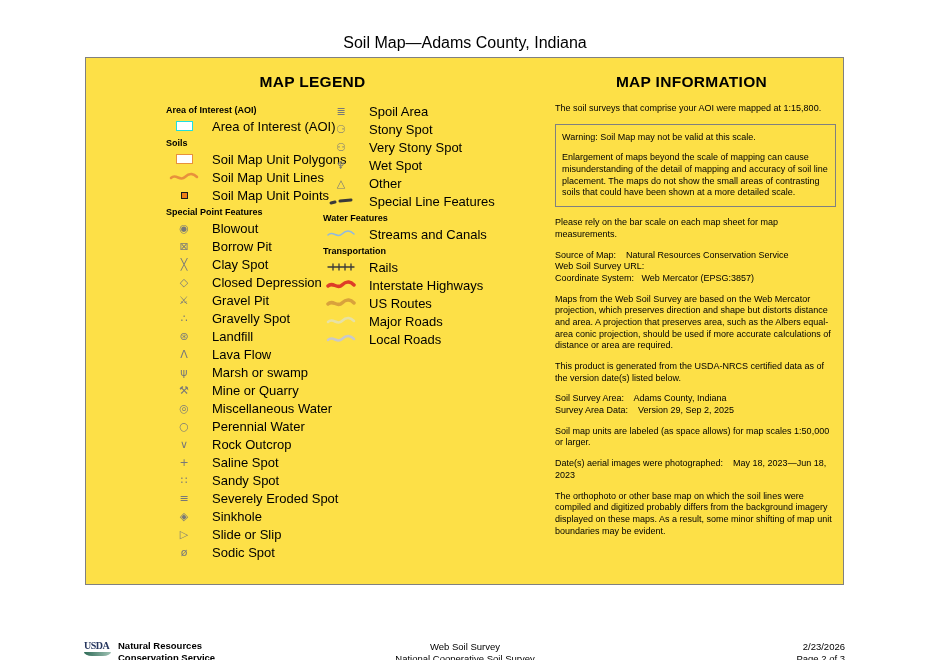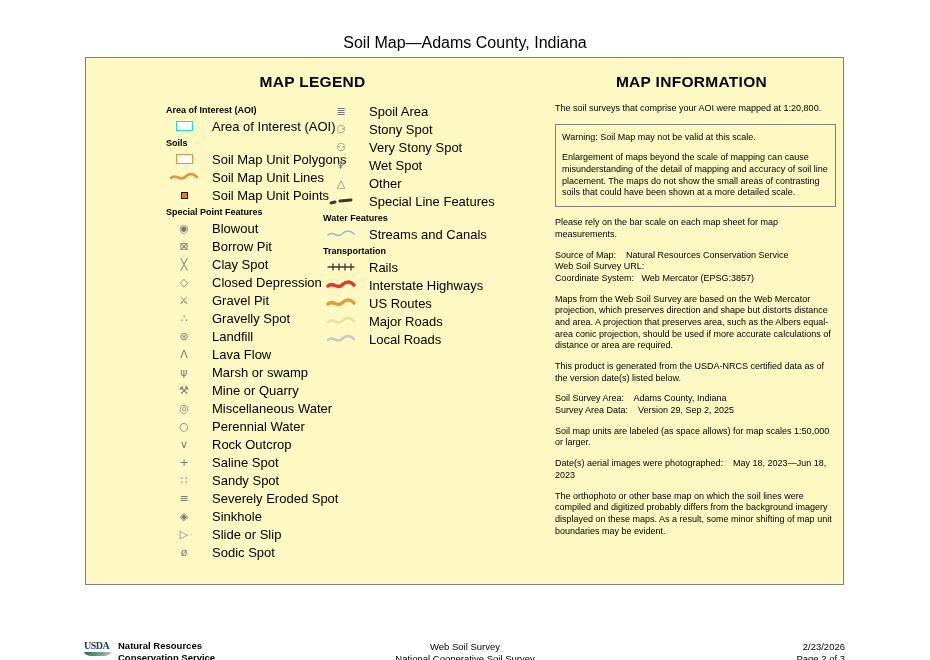--- a/index.html
+++ b/index.html
@@ -7,21 +7,21 @@
   body {
     width: 930px; height: 660px; overflow: hidden; position: relative;
     font-family: "Liberation Sans", "DejaVu Sans", sans-serif; color: #000;
   }
   .page { position:absolute; left:0; top:0; width:930px; height:660px; overflow:hidden; background:#fff; }
 
   
   .header-title { position:absolute; top:11px; left:0; width:100%; text-align:center; font-size:16px;margin-top:23px; }
 
   
-  .main-box { position:absolute; left:85px; top:57px; width:759px; height:528px; border:1px solid #808080; background:#fef9c3; }
+  .main-box { position:absolute; left:85px; top:57px; width:759px; height:528px; border:1px solid #808080; background:#fde047; }
   .legend-half { position:absolute; left:0; top:0; width:453px; height:100%; }
   .info-half   { position:absolute; left:453px; top:0; width:305px; height:100%; }
   .panel-title { margin-top:15px; text-align:center; font-weight:bold; font-size:15.5px; letter-spacing:.3px; }
 
   
   .lg-col { position:absolute; }
   #lg-col-1 { left:78px;  top:44px; width:168px; }
   #lg-col-2 { left:235px; top:44px; width:210px; }
   .lg-section { margin-bottom:1px; }
   .lg-heading { font-size:9px; font-weight:bold; margin:3px 0 2px 2px; }
@@ -312,21 +312,21 @@
               </span>
               <span class="lg-label">Local Roads</span>
             </div>
           </div>
         </div>
     </div>
 
     <div class="info-half">
       <div class="panel-title">MAP INFORMATION</div>
       <div class="info-body" id="info-body">
-          <div class="info-block">The soil surveys that comprise your AOI were mapped at 1:20,800.</div>
+          <div class="info-block">The soil surveys that comprise your AOI were mapped at 1:15,800.</div>
           <div class="info-block boxed">
             <div class="info-part">Warning: Soil Map may not be valid at this scale.</div>
             <div class="info-part">Enlargement of maps beyond the scale of mapping can cause misunderstanding of the detail of mapping and accuracy of soil line placement. The maps do not show the small areas of contrasting soils that could have been shown at a more detailed scale.</div>
           </div>
           <div class="info-block">Please rely on the bar scale on each map sheet for map measurements.</div>
           <div class="info-block">Source of Map:    Natural Resources Conservation Service
 Web Soil Survey URL:
 Coordinate System:   Web Mercator (EPSG:3857)</div>
           <div class="info-block">Maps from the Web Soil Survey are based on the Web Mercator projection, which preserves direction and shape but distorts distance and area. A projection that preserves area, such as the Albers equal-area conic projection, should be used if more accurate calculations of distance or area are required.</div>
           <div class="info-block">This product is generated from the USDA-NRCS certified data as of the version date(s) listed below.</div>

